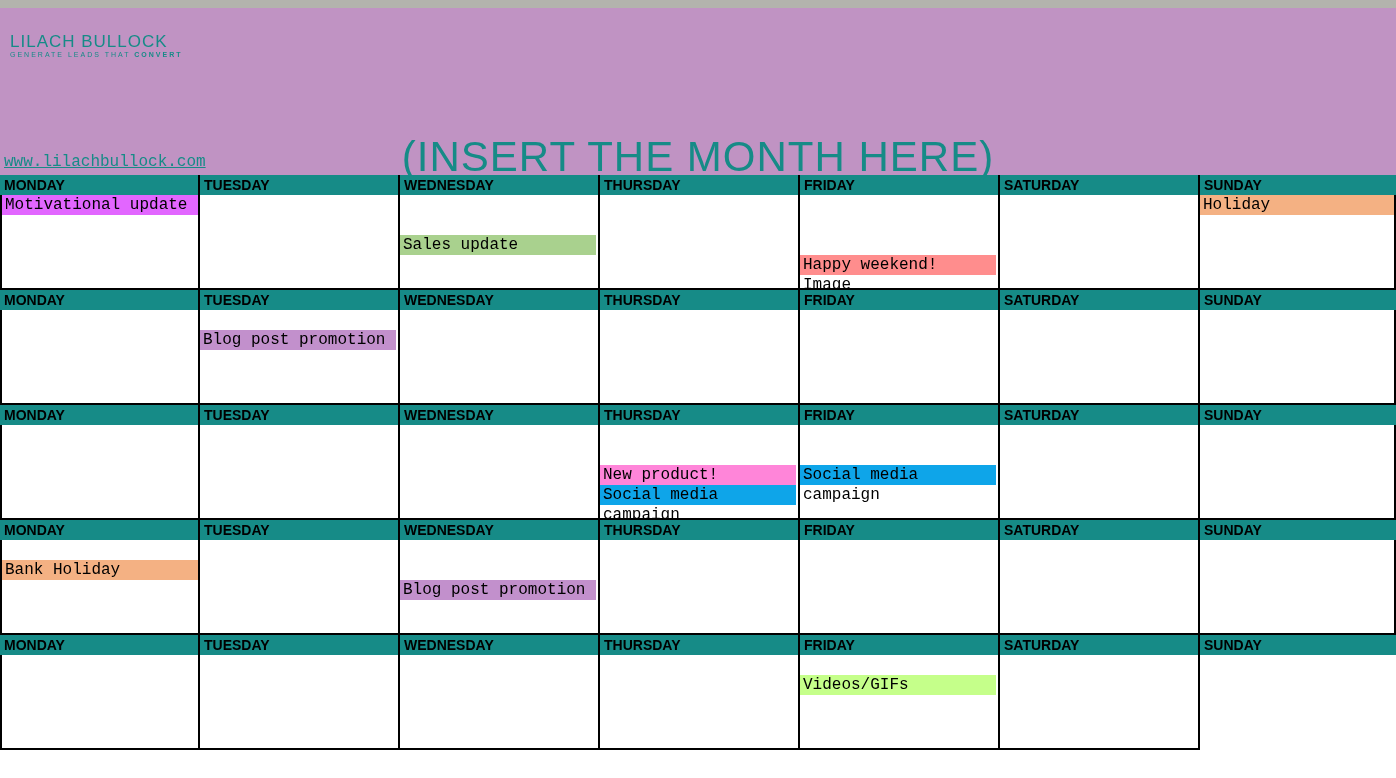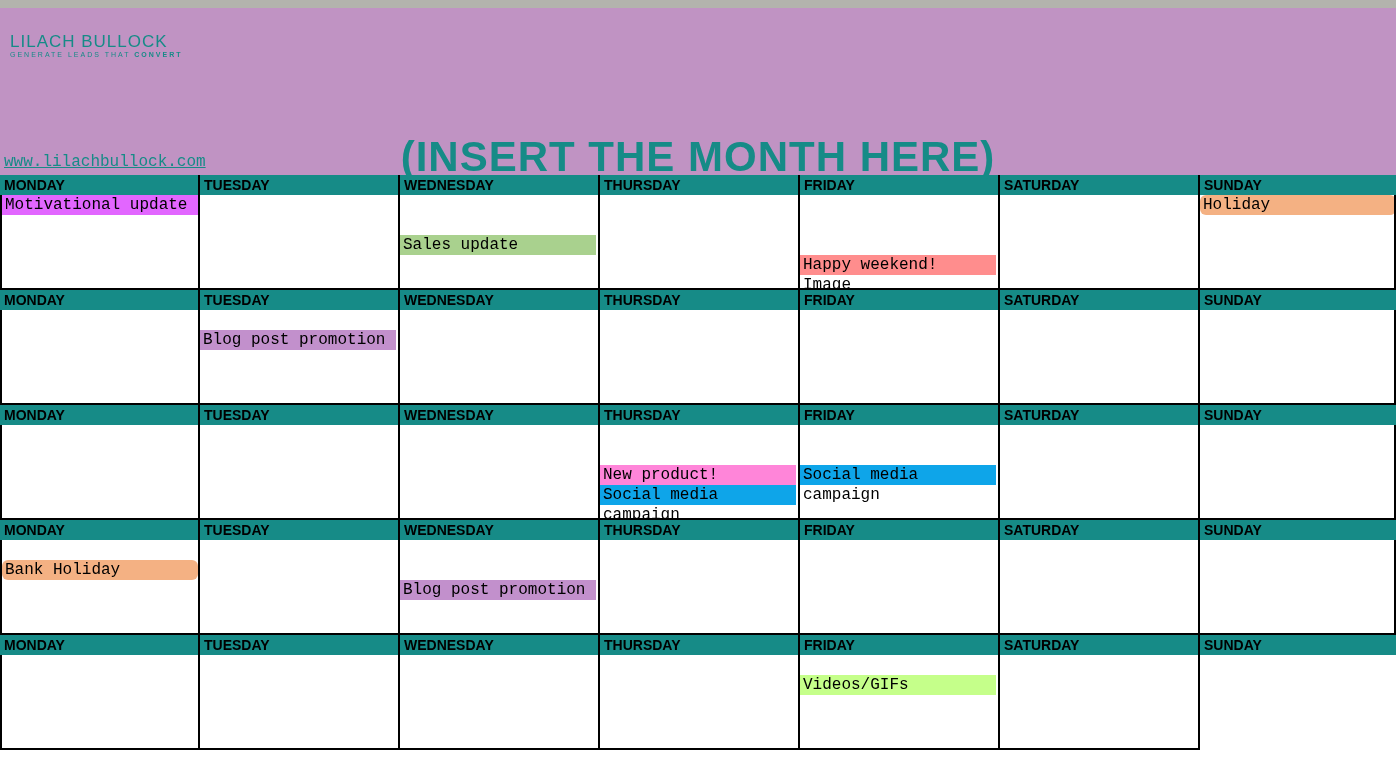--- a/index.html
+++ b/index.html
@@ -39,21 +39,21 @@
     text-decoration: underline;
     font-family: Liberation Mono, monospace;
   }
   .month-title {
     position: absolute;
     left: 0; right: 0;
     bottom: -6px;
     text-align: center;
     color: #168b87;
     font-family: "Segoe UI", "Helvetica Neue", Arial, sans-serif;
-    font-weight: 700;
+    font-weight: 400;
     font-size: 42px;
     letter-spacing: 1px;
   }
 
   .calendar { width: 100%; }
   .week-header {
     display: grid;
     grid-template-columns: 200px 200px 200px 200px 200px 200px 1fr;
     background: #168b87;
   }
@@ -93,21 +93,21 @@
     color: #000;
   }
   .slot0 { top: 0; }
   .slot1 { top: 20px; }
   .slot2 { top: 40px; }
   .slot3 { top: 60px; }
 
   .c-motivational { background: #e266ff; }
   .c-sales        { background: #a9d18e; }
   .c-weekend      { background: #ff8d8d; }
-  .c-holiday      { background: #f4b183; border-radius: 6px; }
+  .c-holiday      { background: #f4b183; }
   .c-blog         { background: #c290cc; }
   .c-product      { background: #ff85d9; }
   .c-campaign     { background: #0ea5e9; }
   .c-webinar      { background: #4db8ff; }
   .c-video        { background: #c5ff8a; }
 </style>
 </head>
 <body>
 
 <div class="sheet">

